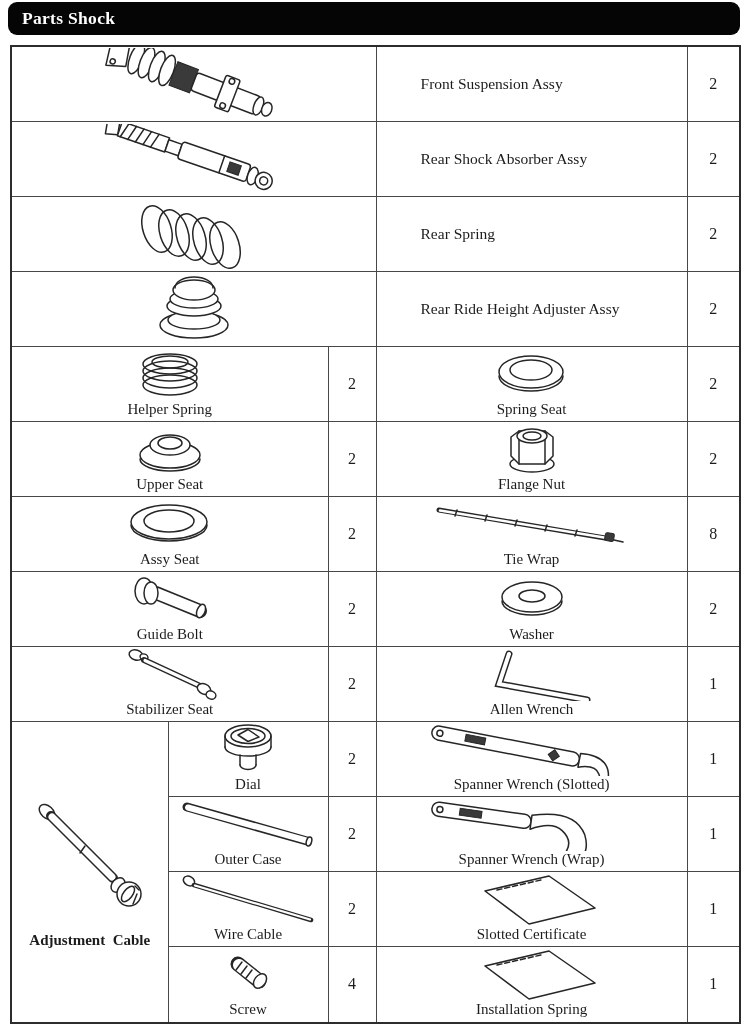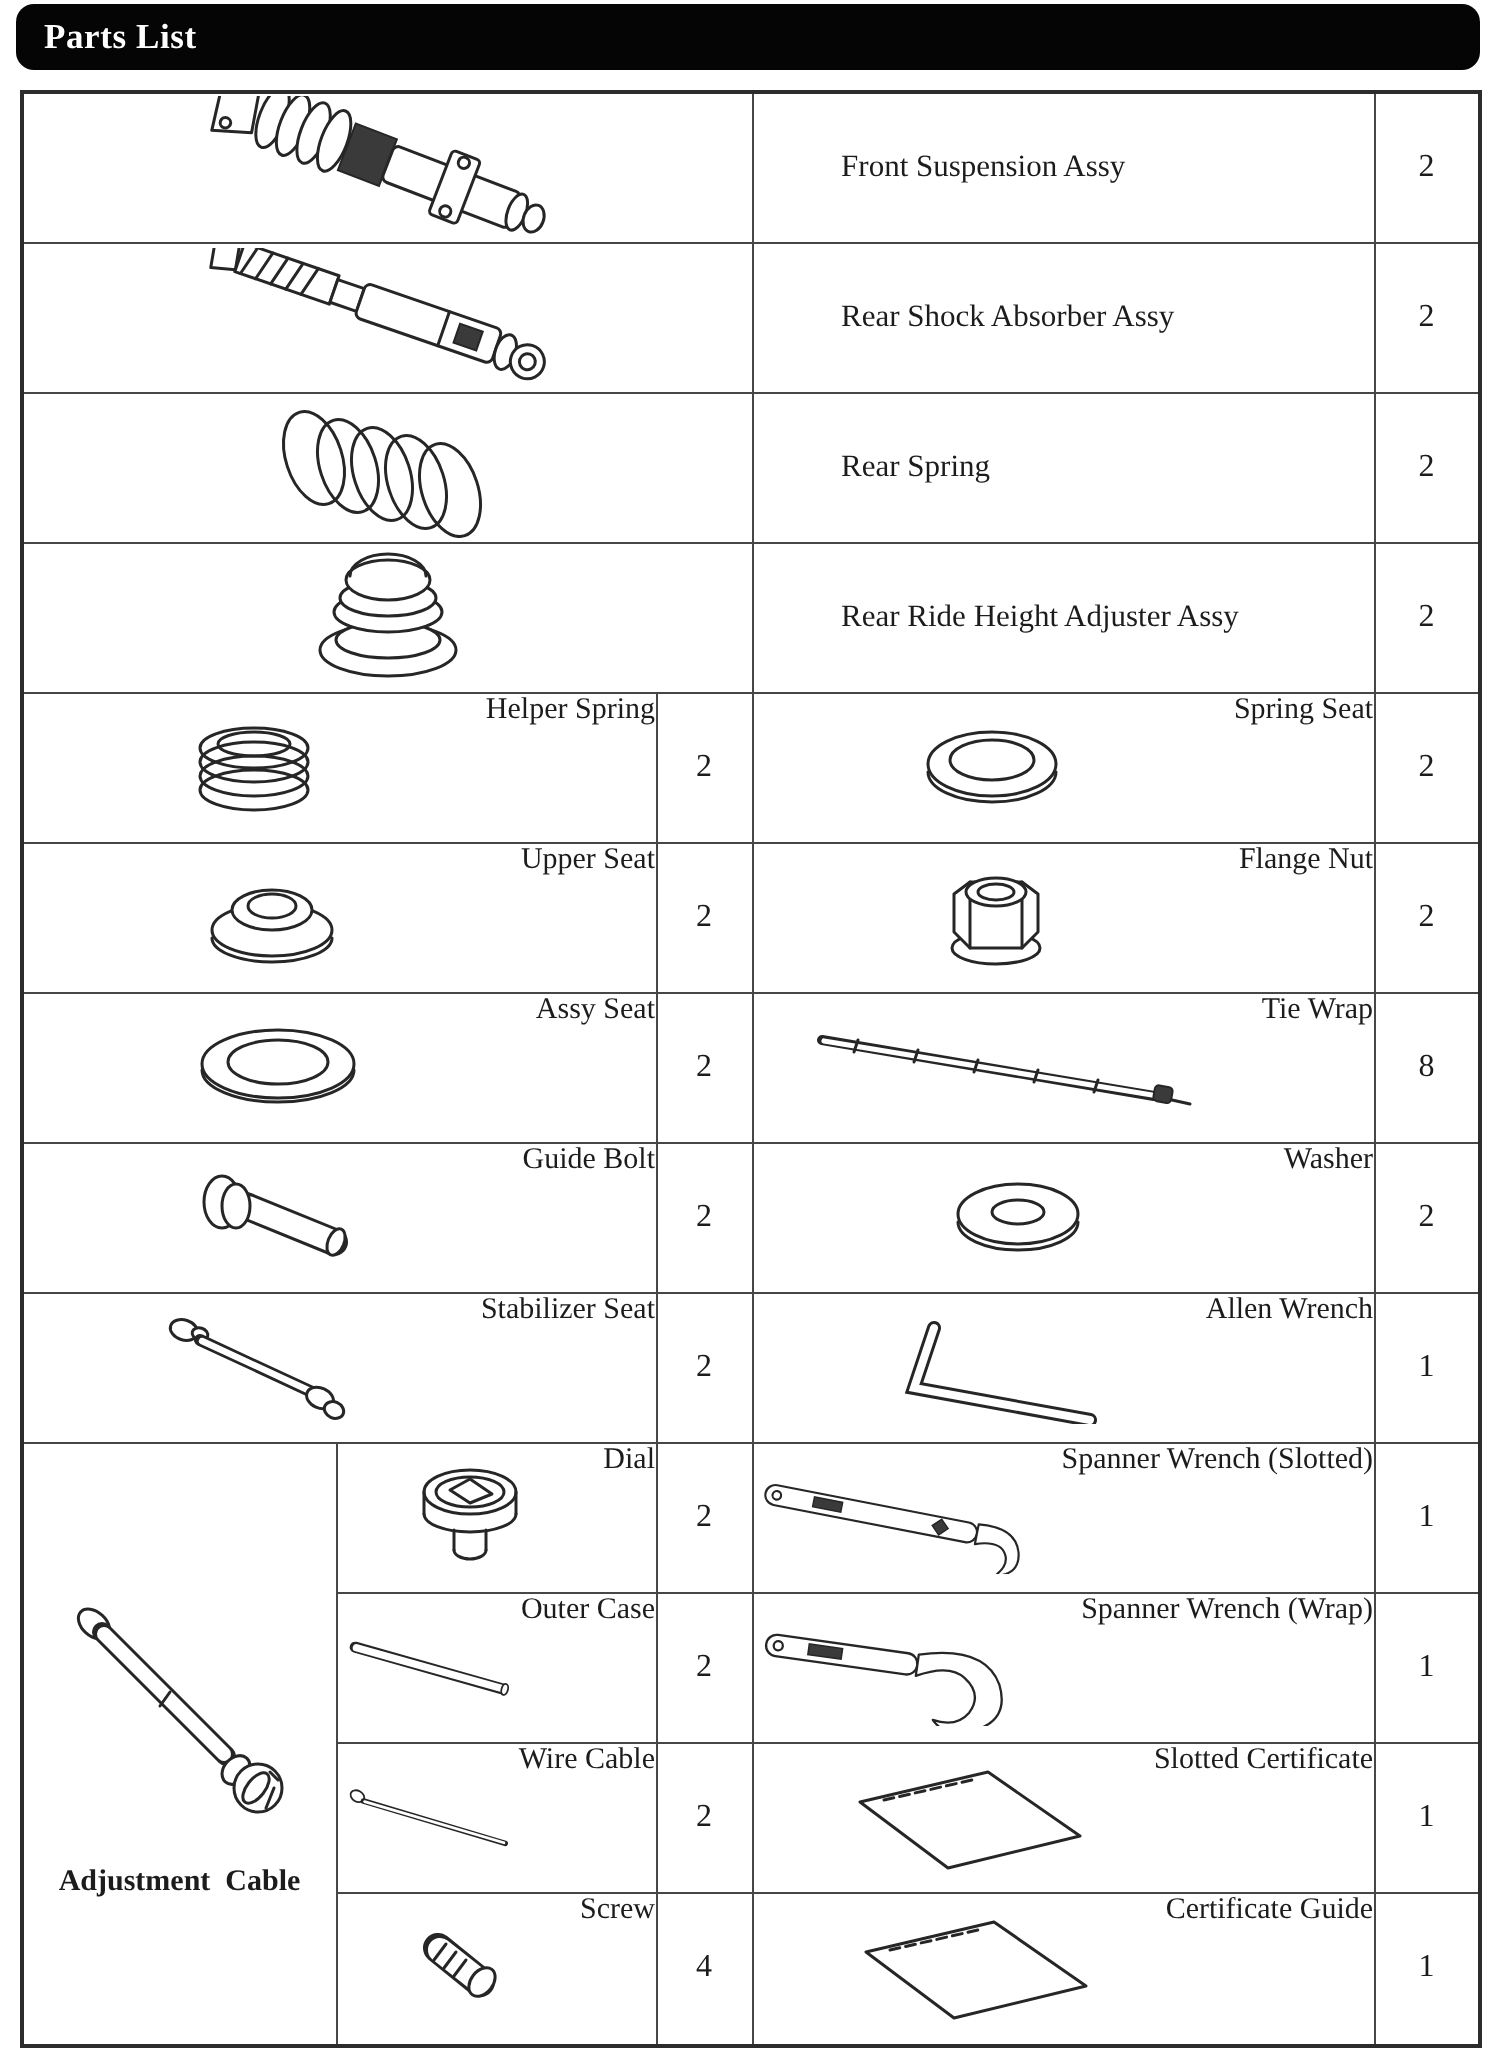--- a/index.html
+++ b/index.html
@@ -23,38 +23,38 @@
   }
   td { border: 1px solid #474747; padding: 0; vertical-align: middle; }
   tr { height: 75px; }
 
   .img-cell { text-align: center; }
   .img-cell svg { vertical-align: middle; }
 
   .desc-cell { font-size: 15.5px; padding-left: 44px; }
   .qty-cell  { text-align: center; font-size: 16px; }
 
-  .pc { display: flex; flex-direction: row; height: 74px; }
+  .pc { display: flex; flex-direction: column; height: 74px; }
   .pc .pimg { flex: 1 1 auto; display: flex; align-items: center; justify-content: center; overflow: hidden; }
   .pc .plabel { flex: 0 0 auto; text-align: center; font-size: 15px; padding-bottom: 3px; white-space: pre; }
 
   .adj-pc { display: flex; flex-direction: column; align-items: center; justify-content: center; height: 300px; }
   .adj-pc .plabel { text-align: center; font-size: 15px; margin-top: 4px; white-space: pre; font-weight: bold; }
 
   svg .ln { stroke: #262626; fill: none; stroke-width: 1.5; stroke-linecap: round; stroke-linejoin: round; }
   svg .lnf { stroke: #262626; fill: #ffffff; stroke-width: 1.5; stroke-linejoin: round; }
   svg .tube  { stroke: #262626; fill: none; stroke-linecap: round; }
   svg .tubei { stroke: #ffffff; fill: none; stroke-linecap: round; }
   svg .dark { fill: #3a3a3a; stroke: #262626; }
 </style>
 </head>
 <body>
 
 <div class="title-bar">
-  <span>Parts List</span>
+  <span>Parts Shock</span>
 </div>
 
 <table class="parts">
   <colgroup>
     <col style="width:157px">
       <col style="width:160px">
       <col style="width:48px">
     <col style="width:311px">
       <col style="width:53px">
   </colgroup>
@@ -435,19 +435,19 @@
     </td>
     <td class="qty-cell">4</td>
     <td>
       <div class="pc">
         <div class="pimg">
           <svg width="165" height="56" viewBox="0 0 165 56">
             <polygon class="lnf" points="36,20 100,5 146,37 80,53"></polygon>
             <line class="ln" x1="48" y1="19" x2="92" y2="9" stroke-width="4" stroke-dasharray="5,3"></line>
           </svg>
         </div>
-        <div class="plabel">Certificate Guide</div>
+        <div class="plabel">Installation Spring</div>
       </div>
     </td>
     <td class="qty-cell">1</td>
   </tr>
 </tbody>
   </table>
 
 </body></html>

